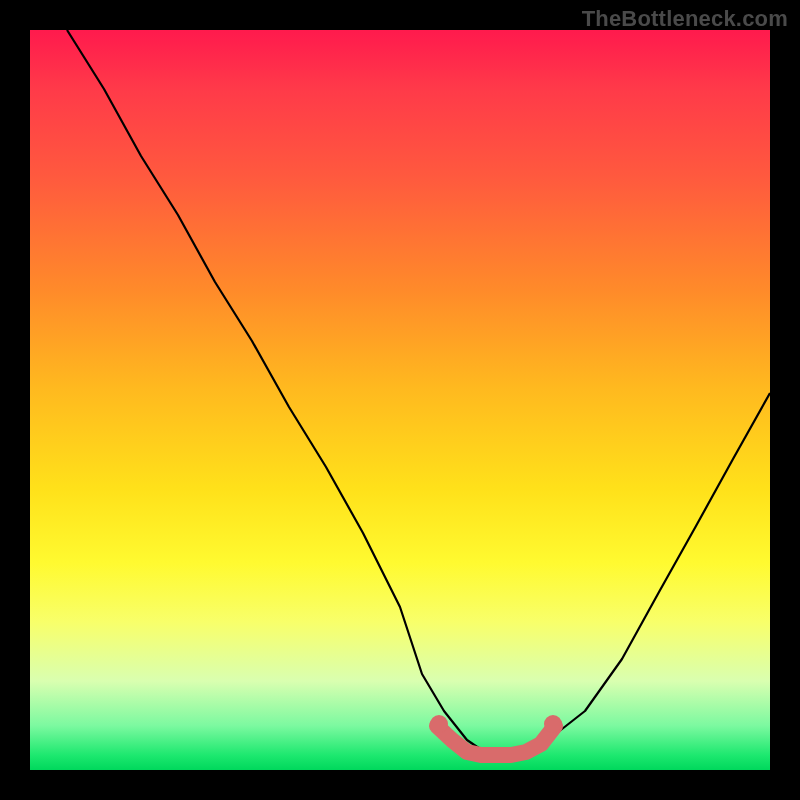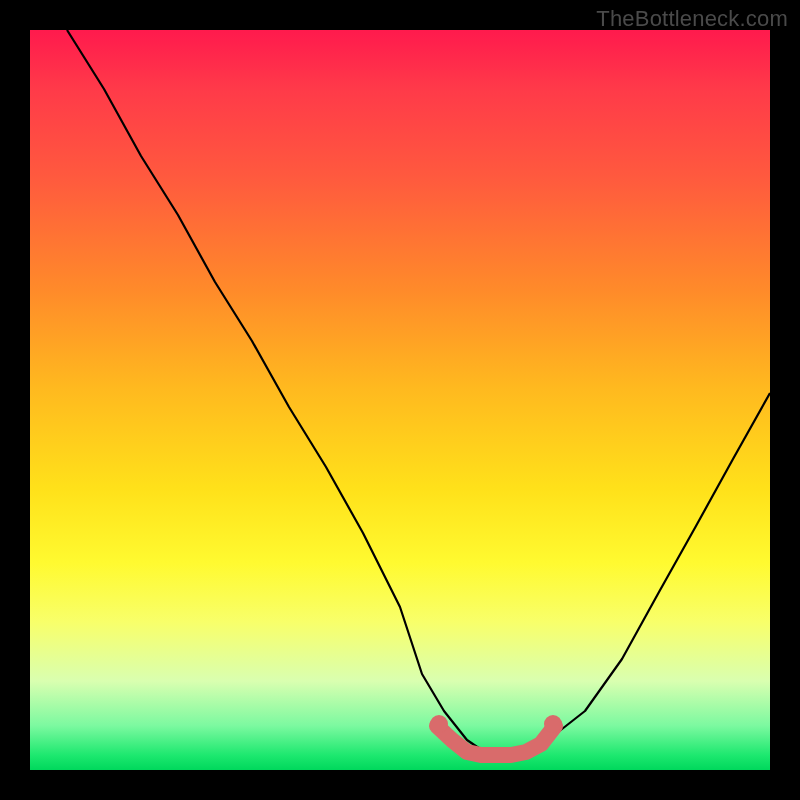--- a/index.html
+++ b/index.html
@@ -42,20 +42,21 @@
     );
   }
   .watermark {
     position: absolute;
     top: 6px;
     right: 12px;
     color: #4a4a4a;
     font-size: 22px;
     letter-spacing: 0.2px;
     user-select: none;
+    font-weight: bold;
   }
   svg.curve {
     position: absolute;
     top: 0;
     left: 0;
     width: 740px;
     height: 740px;
   }
 </style>
 </head>

